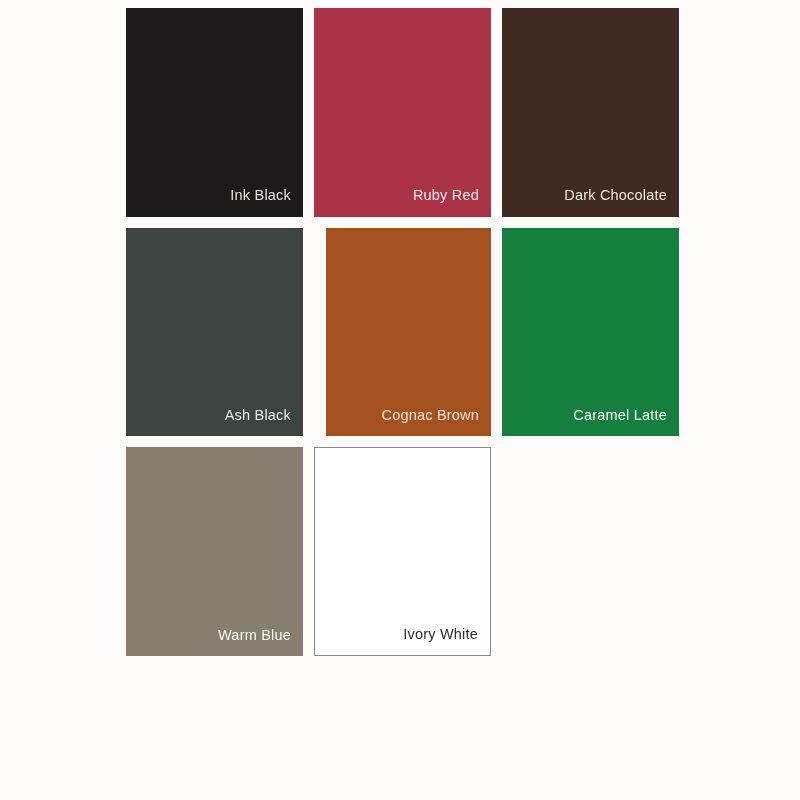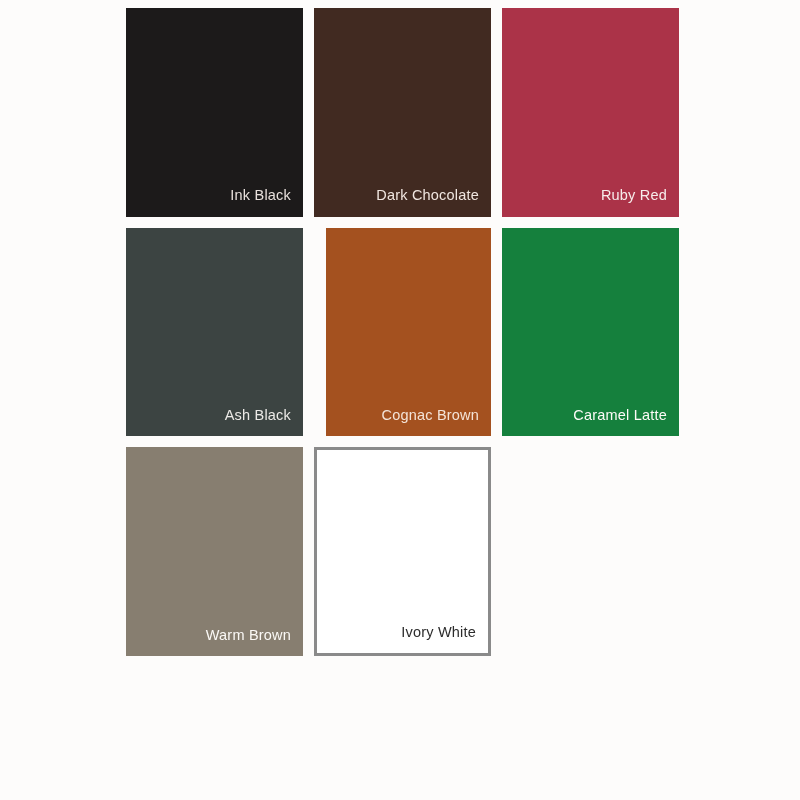--- a/index.html
+++ b/index.html
@@ -27,21 +27,21 @@
     row-gap: 11px;
   }
 
   .swatch {
     position: relative;
     box-sizing: border-box;
     overflow: hidden;
   }
 
   .swatch.bordered {
-    border: 3px solid #22c55e;
+    border: 1px solid #22c55e;
   }
 
   .swatch-label {
     position: absolute;
     right: 12px;
     bottom: 14px;
     font-size: 14.5px;
     font-family: "Liberation Sans", sans-serif;
     letter-spacing: 0.2px;
     white-space: nowrap;
@@ -49,34 +49,34 @@
     line-height: 1;
   }
 </style>
 </head>
 <body style="background: rgb(253, 252, 251);">
 
 <div id="palette-grid">
     <div class="swatch" style="background: rgb(28, 26, 26);">
       <span class="swatch-label" style="color: rgb(232, 224, 220);">Ink Black</span>
     </div>
+    <div class="swatch" style="background: rgb(171, 51, 72);">
+      <span class="swatch-label" style="color: rgb(247, 236, 235);">Ruby Red</span>
+    </div>
     <div class="swatch" style="background: rgb(65, 42, 33);">
       <span class="swatch-label" style="color: rgb(240, 230, 224);">Dark Chocolate</span>
-    </div>
-    <div class="swatch" style="background: rgb(171, 51, 72);">
-      <span class="swatch-label" style="color: rgb(247, 236, 235);">Ruby Red</span>
     </div>
     <div class="swatch" style="background: rgb(60, 68, 66);">
       <span class="swatch-label" style="color: rgb(236, 234, 231); margin-top: 18px;">Ash Black</span>
     </div>
     <div class="swatch" style="background: rgb(164, 81, 31); margin-left: 12px;">
       <span class="swatch-label" style="color: rgb(244, 228, 216);">Cognac Brown</span>
     </div>
     <div class="swatch" style="background: #15803d;">
       <span class="swatch-label" style="color: rgb(253, 251, 248);">Caramel Latte</span>
     </div>
     <div class="swatch" style="background: rgb(135, 126, 112);">
-      <span class="swatch-label" style="color: rgb(251, 249, 246);">Warm Brown</span>
+      <span class="swatch-label" style="color: rgb(251, 249, 246);">Warm Blue</span>
     </div>
     <div class="swatch bordered" style="background: rgb(255, 255, 255); border-color: rgb(138, 138, 138);">
       <span class="swatch-label" style="color: rgb(44, 44, 44);">Ivory White</span>
     </div>
   </div>
 
 </body></html>

